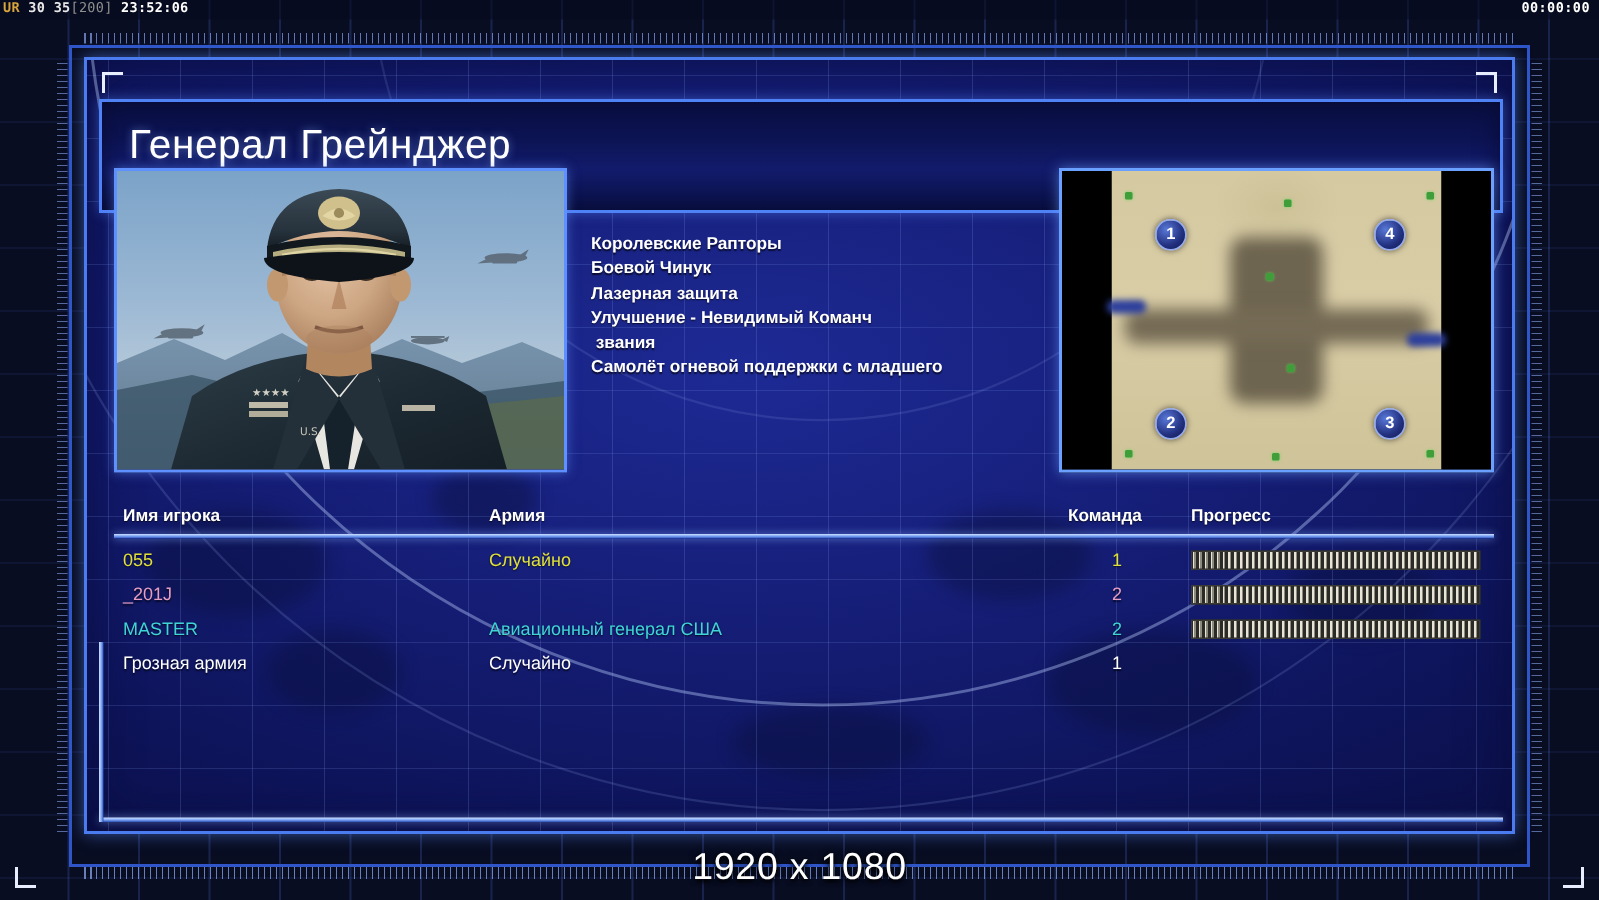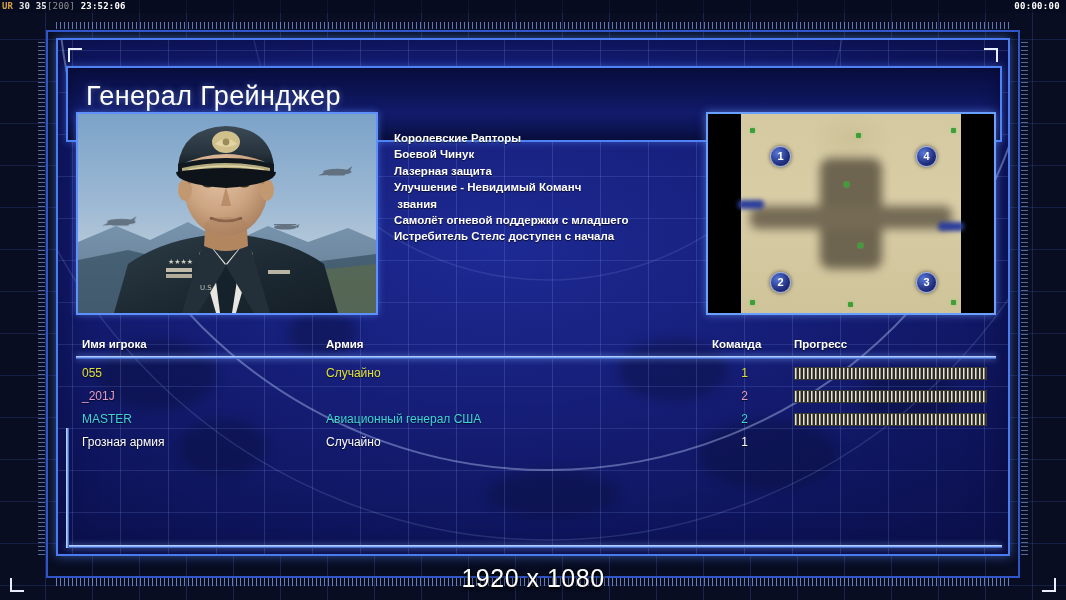--- a/index.html
+++ b/index.html
@@ -169,21 +169,21 @@
     position: absolute; left: 0; top: 0; width: 302px; height: 203px;
     border: 2px solid #5f90ff;
     box-shadow: 0 0 7px rgba(100,150,255,.5);
     background: #0a0f30;
     overflow: hidden;
   }
   .portrait-img { position: absolute; inset: 0; overflow: hidden; }
 
   
   .desc-block {
-    position: absolute; left: 318px; top: 18px; width: 300px;
+    position: absolute; left: 318px; top: 43px; width: 300px;
   }
   .desc-line {
     font-size: 11.5px; line-height: 16.4px;
     color: #ffffff; font-weight: bold;
     white-space: pre;
     text-shadow: 0 1px 1px rgba(0,0,0,.7);
   }
 
   
   .minimap-frame {
@@ -472,21 +472,20 @@
         </svg>
       </div>
 
       <div class="desc-block">
         <div class="desc-line">Королевские Рапторы</div>
         <div class="desc-line">Боевой Чинук</div>
         <div class="desc-line">Лазерная защита</div>
         <div class="desc-line">Улучшение - Невидимый Команч</div>
         <div class="desc-line"> звания</div>
         <div class="desc-line">Самолёт огневой поддержки с младшего</div>
-        <div class="desc-line">Истребитель Стелс доступен с начала</div>
       </div>
 
       <div class="minimap-frame">
         <div class="minimap-inner">
           <div class="mm-terrain">
             <div class="mm-dark-v"></div>
             <div class="mm-dark-h"></div>
           </div>
           <div class="mm-letterbox" style="left:0;  width:33px;"></div>
           <div class="mm-letterbox" style="right:0; width:33px;"></div>

